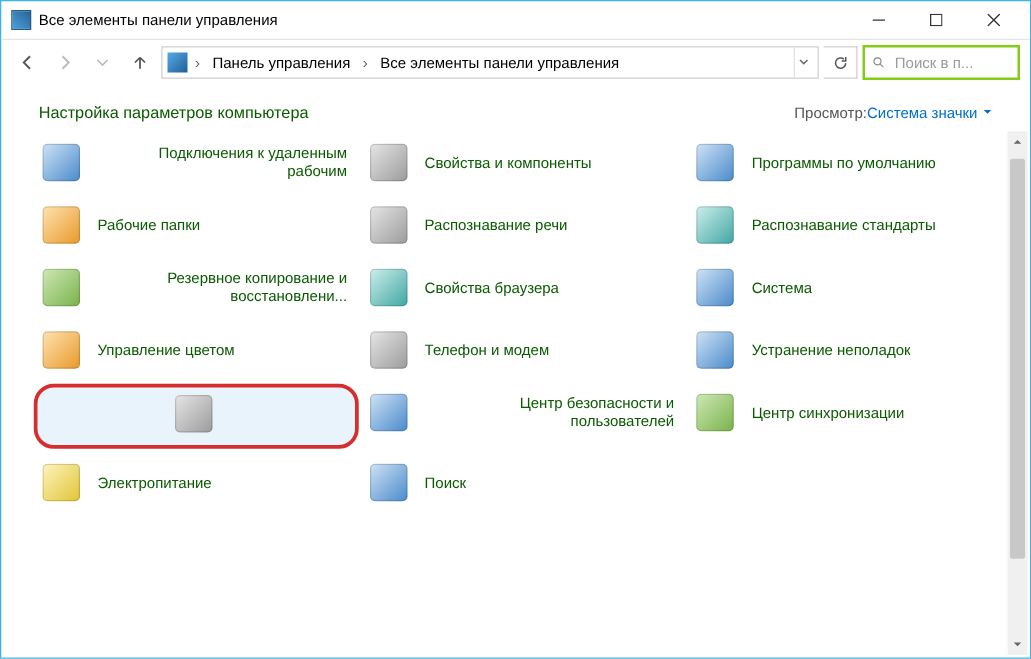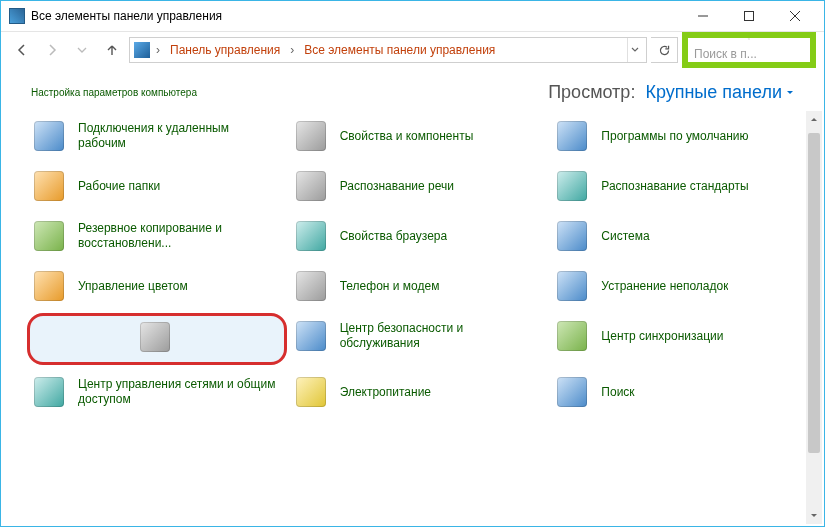--- a/index.html
+++ b/index.html
@@ -54,57 +54,57 @@
     display:flex;align-items:center;
     padding:0 4px 0 4px;
     gap:2px;
     overflow:hidden;
   }
   .pathbox .cp-icon{
     width:16px;height:16px;
     background:linear-gradient(135deg,#5aa9e6,#1e5f99);
     margin-right:2px;
   }
-  .crumb{padding:0 6px;white-space:nowrap;color:#c2410c}
+  .crumb{padding:0 6px;white-space:nowrap;color:#000000}
   .crumb-sep{color:#666;padding:0 2px}
   .pathbox .spacer{flex:1}
   .drop-caret{
     width:14px;height:100%;
     display:flex;align-items:center;justify-content:center;
     color:#666;border-left:1px solid #e0e0e0;
   }
   .refresh-btn{
     width:26px;height:24px;border:1px solid #cfcfcf;
     display:flex;align-items:center;justify-content:center;
     border-left:none;
   }
   .searchbox{
-    width:110px;height:24px;border:6px solid #84cc16;
+    width:110px;height:24px;border:2px solid #84cc16;
     display:flex;align-items:center;padding:0 6px;gap:6px;
     color:#888;
-    flex-direction:column;
   }
   .searchbox input{
     border:none;outline:none;width:100%;
     font-size:12px;color:#333;background:transparent;
   }
   .searchbox input::placeholder{color:#9a9a9a}
   
   .headerstrip{
     display:flex;align-items:center;
     padding:14px 30px 6px 30px;
   }
-  .page-heading{flex:1;font-size:10px;color:#0a5a00}
-  .viewbox{display:flex;align-items:center;gap:10px;color:#555;font-size:18px}
+  .page-heading{flex:1;font-size:13px;color:#0a5a00}
+  .viewbox{display:flex;align-items:center;gap:0;color:#555;font-size:12px}
   .viewlink{color:#006dcc;display:flex;align-items:center;gap:4px}
   
   .content{
     flex:1;position:relative;
     padding:4px 14px 0 26px;
     overflow:hidden;
+    text-align:right;
   }
   .grid{
     display:grid;
     grid-template-columns:repeat(3,minmax(0,1fr));
     column-gap:2px;
     row-gap:4px;
   }
   .item{
     display:flex;align-items:center;
     gap:12px;
@@ -230,21 +230,21 @@
       </svg>
     <input placeholder="Поиск в п..." style="">
   </div>
 </div>
 
 <div class="headerstrip">
   <div class="page-heading">Настройка параметров компьютера</div>
   <div class="viewbox">
     <span>Просмотр:</span>
     <span class="viewlink">
-      <span>Крупные панели</span>
+      <span>Система значки</span>
       <svg width="8" height="8" viewBox="0 0 8 8">
           <path d="M1 2 L4 5 L7 2 Z" fill="#006dcc"></path>
         </svg>
     </span>
   </div>
 </div>
 
 <div class="content">
   <div class="grid" id="grid">
       <div class="item">
@@ -322,33 +322,27 @@
       <div class="item highlight">
         <div class="ic">
           <div class="pic gray"></div>
         </div>
         <div class="lbl">Устройства и принтеры</div>
       </div>
       <div class="item">
         <div class="ic">
           <div class="pic blue"></div>
         </div>
-        <div class="lbl">Центр безопасности и обслуживания</div>
+        <div class="lbl">Центр безопасности и пользователей</div>
       </div>
       <div class="item">
         <div class="ic">
           <div class="pic green"></div>
         </div>
         <div class="lbl">Центр синхронизации</div>
-      </div>
-      <div class="item">
-        <div class="ic">
-          <div class="pic teal"></div>
-        </div>
-        <div class="lbl">Центр управления сетями и общим доступом</div>
       </div>
       <div class="item">
         <div class="ic">
           <div class="pic yellow"></div>
         </div>
         <div class="lbl">Электропитание</div>
       </div>
       <div class="item">
         <div class="ic">
           <div class="pic blue"></div>

